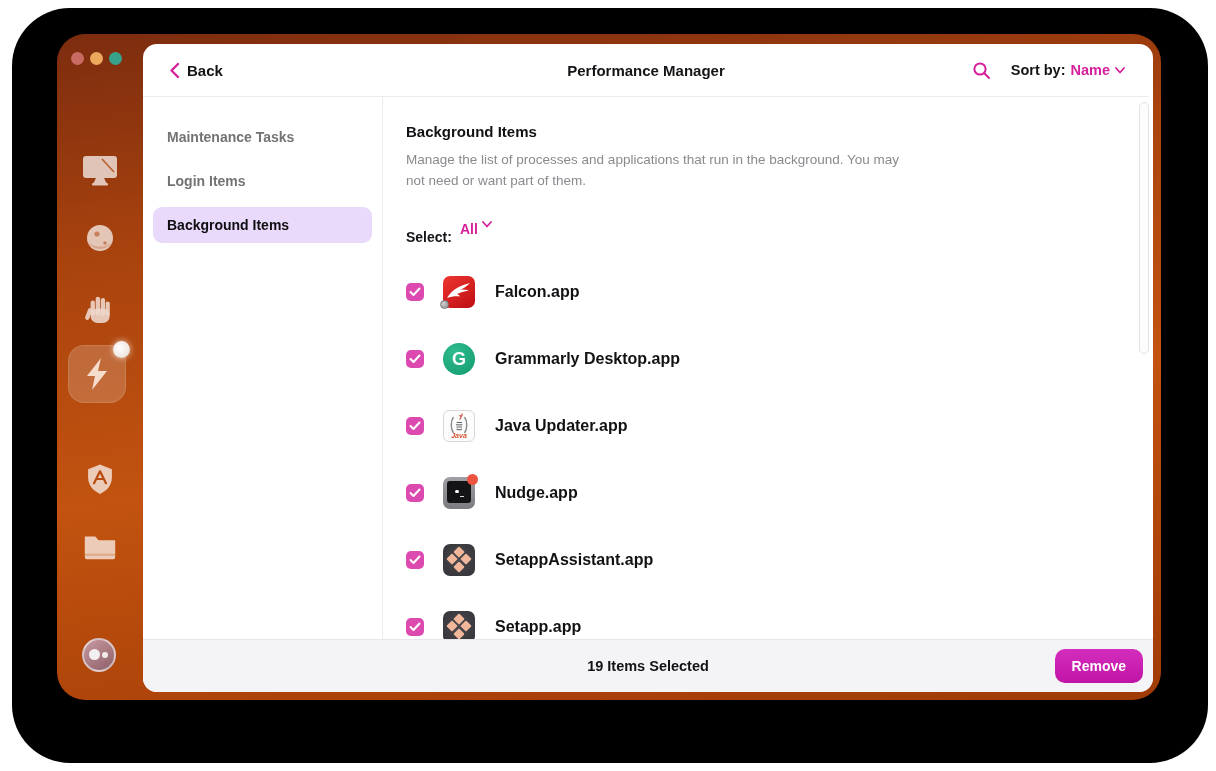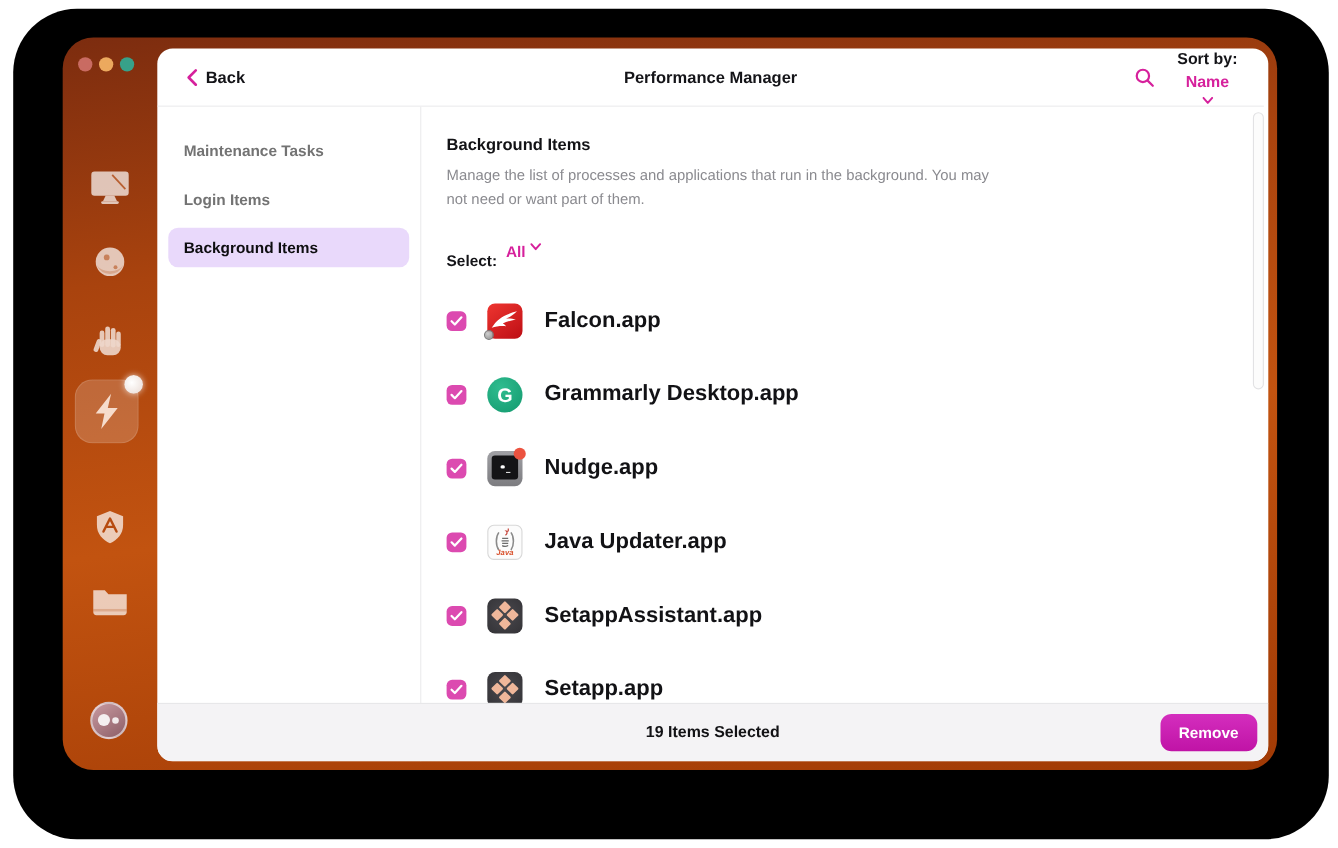--- a/index.html
+++ b/index.html
@@ -29,41 +29,41 @@
           background:linear-gradient(145deg,#c899a0 0%,#8d5f68 100%);}
   .avatar .d1{position:absolute;left:5px;top:9px;width:11px;height:11px;border-radius:50%;background:#f4eff0;}
   .avatar .d2{position:absolute;left:18px;top:12px;width:6px;height:6px;border-radius:50%;background:rgba(255,255,255,.85);}
   
   .panel{position:absolute;left:86px;top:10px;width:1010px;height:648px;background:#fff;border-radius:14px;overflow:hidden;}
   .hdr{position:absolute;left:0;top:0;right:4px;height:52px;border-bottom:1px solid #ebebed;display:flex;align-items:center;}
   .back{display:flex;align-items:center;gap:7px;margin-left:26px;cursor:pointer;}
   .back span{font-size:15px;font-weight:700;color:#141418;}
   .hdr-title{position:absolute;left:0;right:0;text-align:center;font-size:15px;font-weight:700;color:#141418;pointer-events:none;}
   .hdr-right{position:absolute;right:24px;display:flex;align-items:center;gap:20px;}
-  .sort{display:flex;align-items:center;gap:5px;font-size:14.5px;flex-direction:column;}
+  .sort{display:flex;align-items:center;gap:5px;font-size:14.5px;}
   .sort .lbl{font-weight:700;color:#141418;}
   .sort .val{font-weight:700;color:#d6219c;}
   
   .nav{position:absolute;left:0;top:53px;bottom:0;width:240px;border-right:1px solid #ebebed;padding-top:22px;box-sizing:border-box;}
   .nav-item{margin:0 10px 8px 10px;height:36px;display:flex;align-items:center;padding:0 14px;border-radius:9px;
             font-size:14px;font-weight:600;color:#737373;cursor:pointer;}
   .nav-item.active{background:#e9d9fb;color:#0e0e10;font-weight:700;}
   
   .content{position:absolute;left:241px;top:53px;right:0;bottom:52px;padding:26px 22px 0 22px;box-sizing:border-box;overflow:hidden;}
   .c-title{font-size:15px;font-weight:700;color:#121215;}
   .c-desc{margin-top:9px;max-width:505px;font-size:13.5px;line-height:21px;color:#8a8a8f;}
   .select-row{margin-top:22px;display:flex;align-items:center;gap:8px;font-size:14px;}
   .select-row .lbl{font-weight:700;color:#141418;margin-top:16px;}
   .select-row .val{display:flex;align-items:flex-start;gap:4px;font-weight:700;color:#d6219c;cursor:pointer;}
   .rows{margin-top:13px;}
   .row{height:67px;display:flex;align-items:center;}
   .cbx{width:18px;height:18px;border-radius:5px;background:#dc4ab0;display:flex;align-items:center;justify-content:center;
        flex:0 0 18px;cursor:pointer;}
   .appicon{position:relative;width:32px;height:32px;margin-left:19px;flex:0 0 32px;}
-  .row .name{margin-left:20px;font-size:20px;font-weight:600;color:#121215;}
+  .row .name{margin-left:20px;font-size:16px;font-weight:600;color:#121215;}
   
   .ic-falcon{border-radius:7px;background:linear-gradient(145deg,#ee3530 0%,#bd0e14 100%);}
   .ic-falcon .dot{position:absolute;left:-3px;bottom:-1px;width:9px;height:9px;border-radius:50%;
                   background:radial-gradient(circle at 35% 35%,#cfcfcf,#8e8e8e);border:1px solid #787878;box-sizing:border-box;}
   .ic-gram{border-radius:50%;background:radial-gradient(circle at 38% 30%,#2fbc8f,#13996e);
            display:flex;align-items:center;justify-content:center;}
   .ic-gram span{color:#fff;font-weight:700;font-size:18px;line-height:1;}
   .ic-java{border-radius:6px;background:#fcfcfc;border:1px solid #d8d8d8;box-sizing:border-box;}
   .ic-nudge{border-radius:7px;background:linear-gradient(180deg,#a0a0a4,#7c7c80);}
   .ic-nudge .screen{position:absolute;left:4px;top:4px;right:4px;bottom:6px;border-radius:3px;background:#141416;}
@@ -227,35 +227,20 @@
             </div>
             <div class="name">Grammarly Desktop.app</div>
           </div>
 
           <div class="row">
             <div class="cbx">
               <svg width="12" height="10" viewBox="0 0 12 10">
                 <polyline points="1.5,5 4.5,8 10.5,1.5" fill="none" stroke="#fff" stroke-width="2" stroke-linecap="round" stroke-linejoin="round"></polyline>
               </svg>
             </div>
-            <div class="appicon ic-nudge">
-              <div class="screen"></div>
-              <div class="eye"></div>
-              <div class="dash"></div>
-              <div class="badge"></div>
-            </div>
-            <div class="name">Nudge.app</div>
-          </div>
-
-          <div class="row">
-            <div class="cbx">
-              <svg width="12" height="10" viewBox="0 0 12 10">
-                <polyline points="1.5,5 4.5,8 10.5,1.5" fill="none" stroke="#fff" stroke-width="2" stroke-linecap="round" stroke-linejoin="round"></polyline>
-              </svg>
-            </div>
             <div class="appicon ic-java">
               <svg width="30" height="30" viewBox="0 0 30 30">
                 <path d="M9.5 6 C6.5 10 6.5 18 9.5 22" fill="none" stroke="#8a8a8a" stroke-width="1.4"></path>
                 <path d="M20.5 6 C23.5 10 23.5 18 20.5 22" fill="none" stroke="#8a8a8a" stroke-width="1.4"></path>
                 <path d="M15.5 8.5 q2.5 -1.8 0.8 -3.6 q2.6 0.6 1.6 -2.4" fill="none" stroke="#c7473d" stroke-width="1.1"></path>
                 <line x1="12.5" y1="11.5" x2="18" y2="11.5" stroke="#6d6d6d" stroke-width="1.1"></line>
                 <line x1="12" y1="13.8" x2="18.5" y2="13.8" stroke="#6d6d6d" stroke-width="1.1"></line>
                 <line x1="12.5" y1="16" x2="18" y2="16" stroke="#6d6d6d" stroke-width="1.1"></line>
                 <path d="M12.5 18 q2.8 1.6 5.5 0" fill="none" stroke="#6d6d6d" stroke-width="1.1"></path>
                 <text x="15" y="26.5" text-anchor="middle" font-size="7" font-weight="bold" font-style="italic" fill="#d8502b" font-family="Liberation Sans, sans-serif">Java</text>
@@ -263,20 +248,35 @@
             </div>
             <div class="name">Java Updater.app</div>
           </div>
 
           <div class="row">
             <div class="cbx">
               <svg width="12" height="10" viewBox="0 0 12 10">
                 <polyline points="1.5,5 4.5,8 10.5,1.5" fill="none" stroke="#fff" stroke-width="2" stroke-linecap="round" stroke-linejoin="round"></polyline>
               </svg>
             </div>
+            <div class="appicon ic-nudge">
+              <div class="screen"></div>
+              <div class="eye"></div>
+              <div class="dash"></div>
+              <div class="badge"></div>
+            </div>
+            <div class="name">Nudge.app</div>
+          </div>
+
+          <div class="row">
+            <div class="cbx">
+              <svg width="12" height="10" viewBox="0 0 12 10">
+                <polyline points="1.5,5 4.5,8 10.5,1.5" fill="none" stroke="#fff" stroke-width="2" stroke-linecap="round" stroke-linejoin="round"></polyline>
+              </svg>
+            </div>
             <div class="appicon ic-setapp">
               <i class="d-t"></i>
               <i class="d-l"></i>
               <i class="d-r"></i>
               <i class="d-b"></i>
             </div>
             <div class="name">SetappAssistant.app</div>
           </div>
 
           <div class="row">

